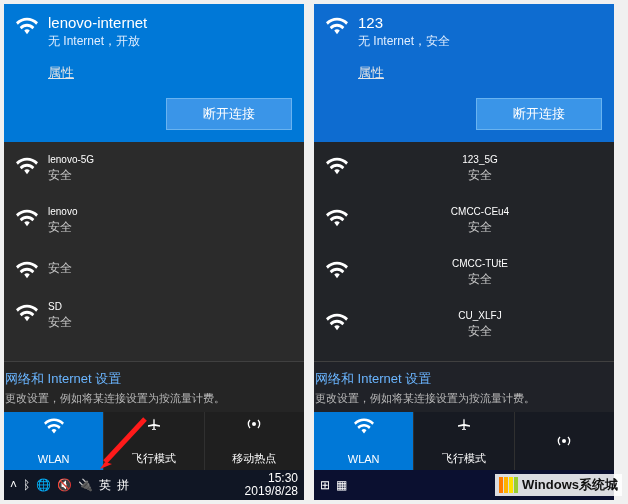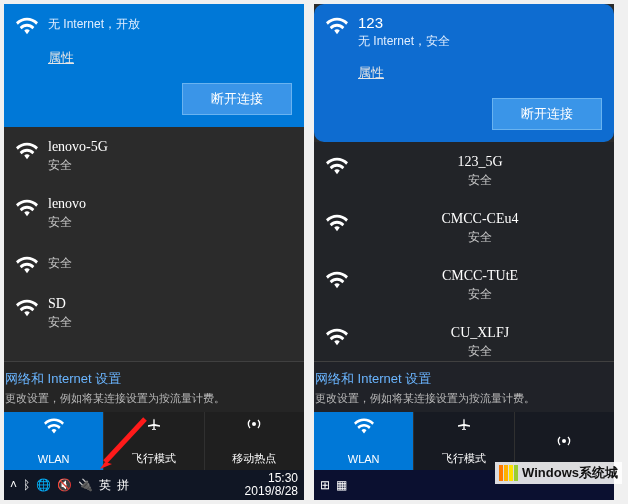--- a/index.html
+++ b/index.html
@@ -8,62 +8,63 @@
   .panel.right { width: 300px; }
   .connected { background: #0078d7; color: #fff; padding: 10px 12px 12px 12px; }
   .wifi-row { display: flex; align-items: flex-start; gap: 10px; }
   .wifi-icon { flex: 0 0 22px; height: 18px; margin-top: 3px; }
   .wifi-icon svg { width: 22px; height: 18px; }
   .wifi-info { flex: 1; }
   .ssid { font-size: 15px; color: #fff; }
   .status { font-size: 12px; color: #e0eeff; margin-top: 2px; }
   .props-link { display: inline-block; margin: 14px 0 0 32px; font-size: 13px; color: #e5e5e5; text-decoration: underline; cursor: pointer; }
   .disc-wrap { display: flex; justify-content: flex-end; margin-top: 16px; }
-  .disc-btn { background: #3a95e8; border: 1px solid #69b3f0; color: #fff; font-size: 13px; padding: 6px 28px; cursor: pointer; }
+  .disc-btn { background: #3a95e8; border: 1px solid #69b3f0; color: #fff; font-size: 13px; padding: 6px 36px; cursor: pointer; }
   .list { flex: 1; background: #2b2b2b; color: #fff; overflow: hidden; }
   .net-item { display: flex; align-items: flex-start; gap: 10px; padding: 12px 12px 10px 12px; cursor: pointer; }
-  .net-item .ssid { font-size: 14px; font-family: Liberation Serif, serif; }
+  .net-item .ssid { font-size: 10px; }
   .net-item .sec { font-size: 12px; color: #c9c9c9; margin-top: 2px; }
   .settings { background: #252525; color: #fff; padding: 8px 12px 6px 1px; border-top: 1px solid #404040; }
   .settings-title { font-size: 13px; color: #6ab5ff; cursor: pointer; }
   .settings-sub { font-size: 11px; color: #b8b8b8; margin-top: 3px; }
   .tiles { display: flex; background: #1f1f1f; }
   .tile { flex: 1; height: 58px; display: flex; flex-direction: column; align-items: center; justify-content: center; gap: 19px; color: #fff; font-size: 11px; cursor: pointer; border-right: 1px solid #303030; }
   .tile:last-child { border-right: none; }
   .tile.active { background: #0078d7; }
   .tile-icon { width: 20px; height: 16px; display: flex; align-items: center; justify-content: center; }
   .tile-icon svg { width: 20px; height: 16px; fill: #fff; }
   .taskbar { height: 30px; background: #101624; display: flex; align-items: center; color: #fff; font-size: 11px; padding: 0 6px; gap: 6px; }
   .tray { display: flex; gap: 6px; align-items: center; }
   .tray span { font-size: 12px; }
   .clock { margin-left: auto; text-align: right; line-height: 1.1; font-size: 12px; }
   .arrow { position: absolute; left: 86px; bottom: 22px; pointer-events: none; }
   .arrow svg { width: 60px; height: 60px; }
   
-  .panel.right .connected { background: #0e6cd0; border-radius: 10px; }
+  .panel.right .connected { background: #0e6cd0; }
   .panel.right .list { background: #222428; text-align: center; }
   .panel.right .settings { background: #202228; }
   .panel.right .tiles { background: #171a22; }
   .panel.right .taskbar { background: #0b1030; }
-  .watermark { position: absolute; right: 6px; bottom: 20px; display: flex; align-items: center; gap: 4px; font-size: 13px; color: #111; font-weight: 600; background: rgba(255,255,255,0.85); padding: 2px 4px; }
+  .watermark { position: absolute; right: 6px; bottom: 8px; display: flex; align-items: center; gap: 4px; font-size: 13px; color: #111; font-weight: 600; background: rgba(255,255,255,0.85); padding: 2px 4px; }
   .wm-bars { display: flex; gap: 1px; }
   .wm-bars i { display: block; width: 4px; height: 16px; }
 </style>
 </head>
 <body>
 
 <div class="panel">
   <div class="connected">
     <div class="wifi-row">
       <span class="wifi-icon">
         <svg viewBox="0 0 24 18">
             <path fill="#fff" d="M12 18l-3-4c1-1 2-1.5 3-1.5s2 .5 3 1.5zM4 10c2.5-2.5 5-3.5 8-3.5s5.5 1 8 3.5l-2 2.5c-2-2-4-2.8-6-2.8s-4 .8-6 2.8zM0 5C3.5 1.7 7.5 0 12 0s8.5 1.7 12 5l-2 2.5C19 4.5 15.5 3 12 3S5 4.5 2 7.5z"></path>
           </svg>
       </span>
       <div class="wifi-info">
+        <div class="ssid">lenovo-internet</div>
         <div class="status">无 Internet，开放</div>
       </div>
     </div>
     <span class="props-link">属性</span>
     <div class="disc-wrap">
       <button class="disc-btn">断开连接</button>
     </div>
   </div>
 
   <div class="list" id="list-left">

